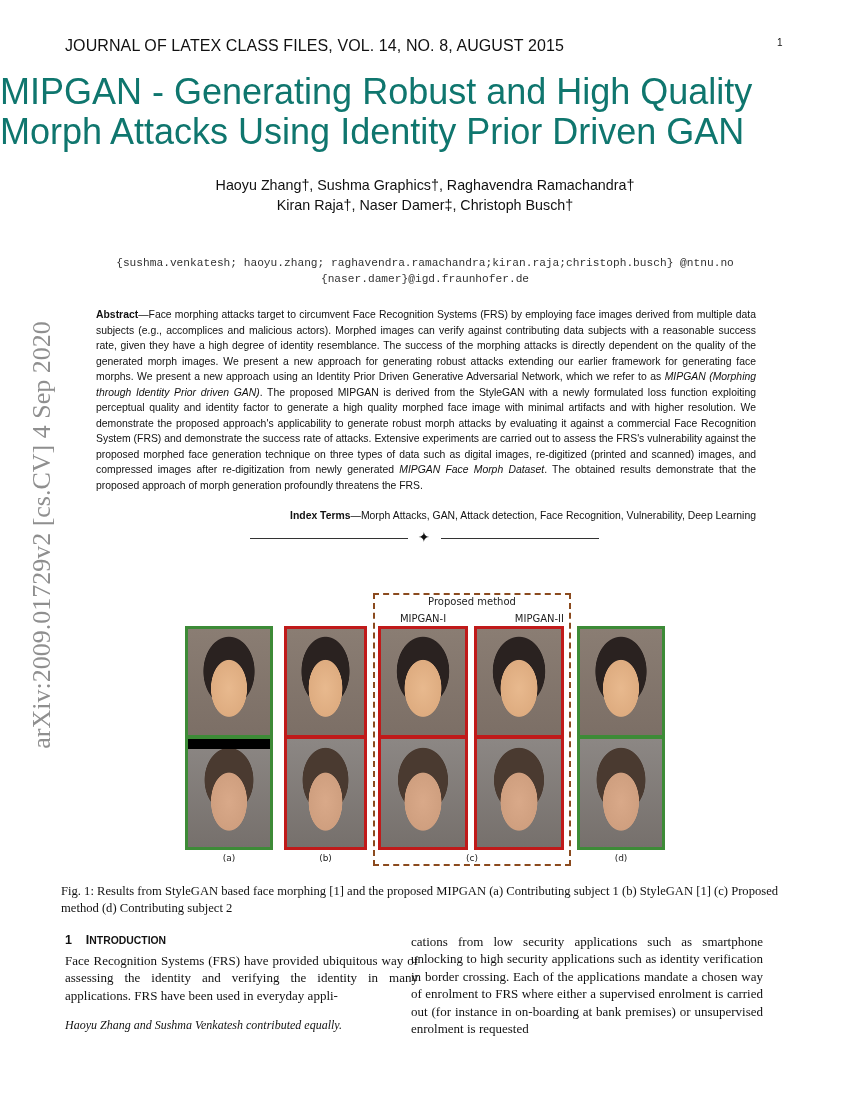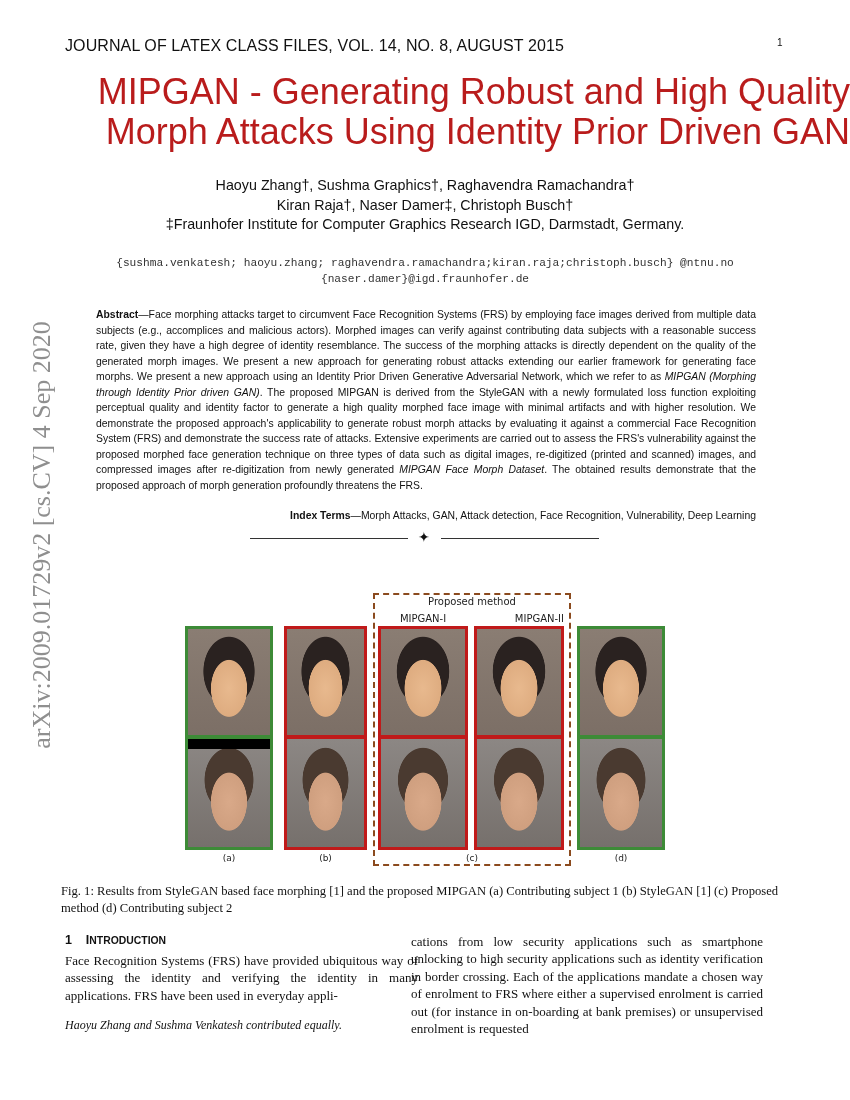--- a/index.html
+++ b/index.html
@@ -5,21 +5,21 @@
   html, body { margin:0; padding:0; background:#ffffff; }
   body { width:850px; height:1100px; position:relative; overflow:hidden; color:#111; }
   .sans { font-family:"Liberation Sans", sans-serif; }
   .serif { font-family:"Liberation Serif", serif; }
   .mono { font-family:"Liberation Mono", monospace; }
   .abs { position:absolute; }
 
   .running-head { left:65px; top:37px; font-size:16px; letter-spacing:0.1px;text-align:center; }
   .page-num { left:777px; top:37px; font-size:10px; }
 
-  .title { left:0; width:850px; top:72px; text-align:right; font-size:36px; line-height:40px; color:#b91c1c; }
+  .title { left:0; width:850px; top:72px; text-align:left; font-size:36px; line-height:40px; color:#0f766e; }
 
   .authors { left:0; width:850px; top:176px; text-align:center; font-size:14.3px; line-height:19.5px; }
   .emails { left:0; width:850px; top:256px; text-align:center; font-size:11.2px; line-height:15.5px; color:#333; }
 
   .abstract { left:96px; width:660px; top:307px; font-size:10.4px; line-height:15.55px; text-align:justify; }
   .abstract b { font-weight:bold; }
   .index-terms { left:96px; width:660px; top:510px; font-size:10.4px;text-align:right; }
 
   .sep-line { height:1px; background:#333; top:538px; }
   .sep-diamond { left:418px; top:529px; font-size:14px; }
@@ -60,21 +60,20 @@
 <div class="abs serif arxiv">arXiv:2009.01729v2  [cs.CV]  4 Sep 2020</div>
 
 <div class="abs sans title">
   <div>MIPGAN - Generating Robust and High Quality</div>
   <div>Morph Attacks Using Identity Prior Driven GAN</div>
 </div>
 
 <div class="abs sans authors">
   <div>Haoyu Zhang†, Sushma Graphics†, Raghavendra Ramachandra†</div>
   <div>Kiran Raja†, Naser Damer‡, Christoph Busch†</div>
-  <div>‡Fraunhofer Institute for Computer Graphics Research IGD, Darmstadt, Germany.</div>
 </div>
 <div class="abs mono emails">
   <div>{sushma.venkatesh; haoyu.zhang; raghavendra.ramachandra;kiran.raja;christoph.busch} @ntnu.no</div>
   <div>{naser.damer}@igd.fraunhofer.de</div>
 </div>
 
 <div class="abs sans abstract">
   <b>Abstract</b><span>—Face morphing attacks target to circumvent Face Recognition Systems (FRS) by employing face images derived from multiple data subjects (e.g., accomplices and malicious actors). Morphed images can verify against contributing data subjects with a reasonable success rate, given they have a high degree of identity resemblance. The success of the morphing attacks is directly dependent on the quality of the generated morph images. We present a new approach for generating robust attacks extending our earlier framework for generating face morphs. We present a new approach using an Identity Prior Driven Generative Adversarial Network, which we refer to as </span><i>MIPGAN (Morphing through Identity Prior driven GAN)</i><span>. The proposed MIPGAN is derived from the StyleGAN with a newly formulated loss function exploiting perceptual quality and identity factor to generate a high quality morphed face image with minimal artifacts and with higher resolution. We demonstrate the proposed approach's applicability to generate robust morph attacks by evaluating it against a commercial Face Recognition System (FRS) and demonstrate the success rate of attacks. Extensive experiments are carried out to assess the FRS's vulnerability against the proposed morphed face generation technique on three types of data such as digital images, re-digitized (printed and scanned) images, and compressed images after re-digitization from newly generated </span><i>MIPGAN Face Morph Dataset</i><span>. The obtained results demonstrate that the proposed approach of morph generation profoundly threatens the FRS.</span>
 </div>
 

